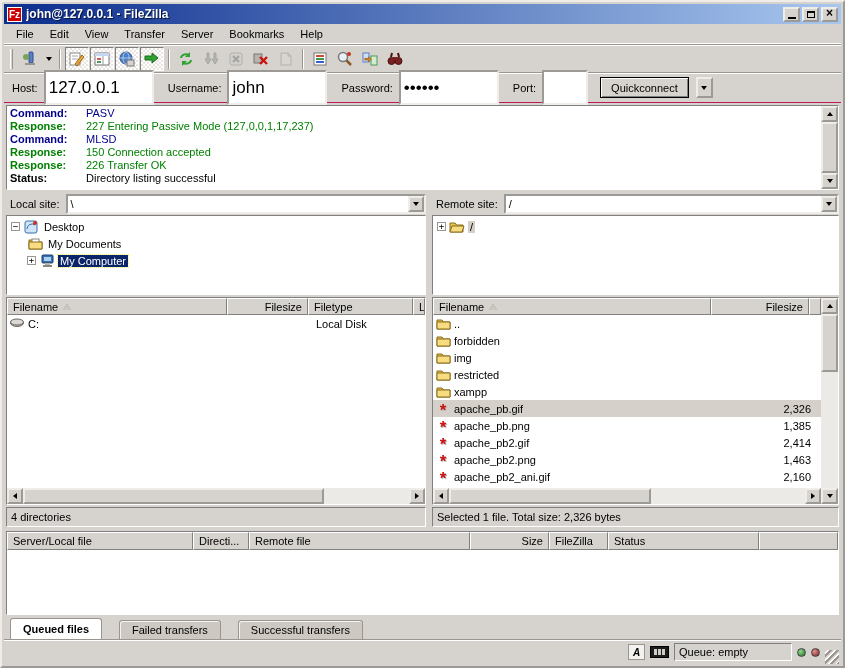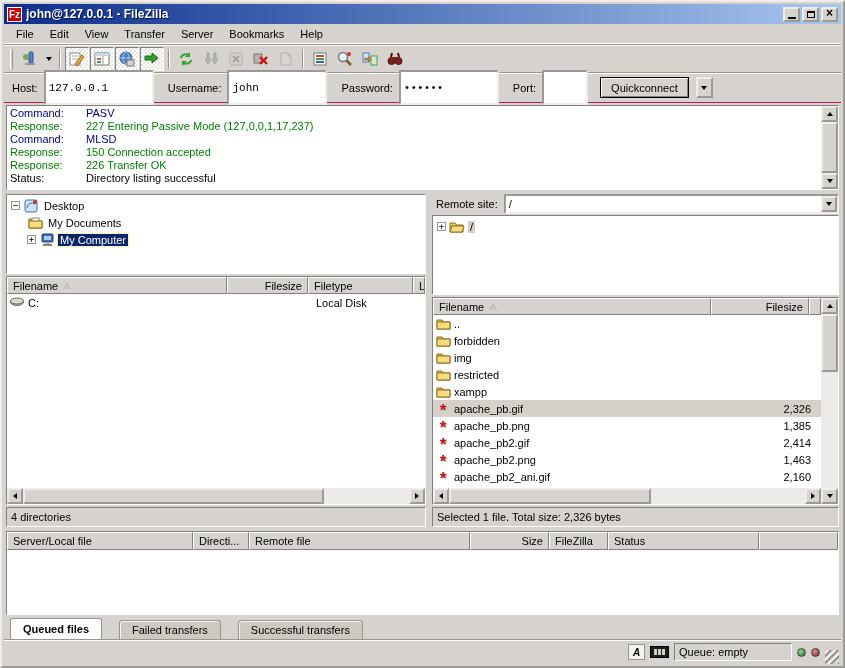--- a/index.html
+++ b/index.html
@@ -38,31 +38,31 @@
   .tb-btn.pressed { border:1px solid; border-color:#808080 #fff #fff #808080;
                     background:repeating-conic-gradient(#fff 0% 25%, #e9e6e1 0% 50%) 0 0/4px 4px; }
   .tb-btn.disabled { opacity:.45; filter:grayscale(85%); }
   .tb-drop { width:13px; height:24px; display:flex; align-items:center; justify-content:center; }
   .tri-dn { width:0; height:0; border-left:3px solid transparent; border-right:3px solid transparent; border-top:4px solid #000; }
 
   
   .quickbar { height:31px; flex:0 0 31px; display:flex; align-items:center; gap:6px; padding:0 8px;
               border-top:1px solid #9a968f; box-shadow:inset 0 1px 0 #fff; border-bottom:1px solid #be185d; }
   .qc-label { white-space:nowrap; }
-  .tb-input { height:35px; border:2px inset #f0ede8; background:#fff; font-family:Liberation Mono, monospace; font-size:11px; padding:0 3px; }
+  .tb-input { height:35px; border:2px inset #f0ede8; background:#fff; font-family:Liberation Sans, sans-serif; font-size:17px; padding:0 3px; }
   .qc-btn { height:21px; padding:0 10px; background:#d6d3ce; border:1px solid #000; box-shadow:inset 1px 1px 0 #fff, inset -1px -1px 0 #808080; font-size:11px; }
   .qc-drop { width:17px; height:21px; background:#d6d3ce; border:2px outset #f0ede8;
              display:flex; align-items:center; justify-content:center; margin-left:1px; }
 
   
   .logpanel { height:85px; flex:0 0 85px; margin:2px 2px 0 2px; border:1px solid; border-color:#808080 #fff #fff #808080;
               background:#fff; display:flex; }
   .log-lines { flex:1; padding:1px 0; overflow:hidden; }
   .log-line { display:flex; line-height:13px; padding-left:3px; white-space:nowrap; }
-  .log-label { width:76px; flex:0 0 76px; }
+  .log-label { width:76px; flex:0 0 76px;font-weight:bold; }
   .log-line.cmd { color:#00008b; }
   .log-line.resp { color:#008000; }
   .log-line.stat { color:#000; }
 
   
   .vscroll { width:17px; flex:0 0 17px; background:#eceae6; display:flex; flex-direction:column; }
   .hscroll { height:16px; flex:0 0 16px; background:#eceae6; display:flex; }
   .sb-btn { width:17px; height:16px; flex:0 0 auto; background:#d6d3ce; border:2px outset #f0ede8;
             display:flex; align-items:center; justify-content:center; }
   .hscroll .sb-btn { width:16px; height:16px; }
@@ -369,20 +369,29 @@
       <div class="sb-thumb-v" style="flex:1"></div>
       <div class="sb-btn">
           <span class="tri-dn"></span>
         </div>
     </div>
   </div>
 
   <div class="panes">
 
     <div class="pane pane-left">
+      <div class="site-row">
+        <span class="site-label">Local site:</span>
+        <div class="combo">
+          <span class="combo-text">\</span>
+          <div class="combo-btn">
+              <span class="tri-dn"></span>
+            </div>
+        </div>
+      </div>
 
       <div class="treebox">
         <div class="tree-row">
           <span class="expander">−</span>
           <span class="icon14">
             <svg width="15" height="14">
                 <rect x="1" y="1" width="12" height="12" rx="2" fill="#cfe4f4" stroke="#3a6fb0"></rect>
                 <path d="M3 9 A5 5 0 0 1 11 5" fill="none" stroke="#3a6fb0"></path>
                 <circle cx="11" cy="3" r="2" fill="#cc3322"></circle>
               </svg>

